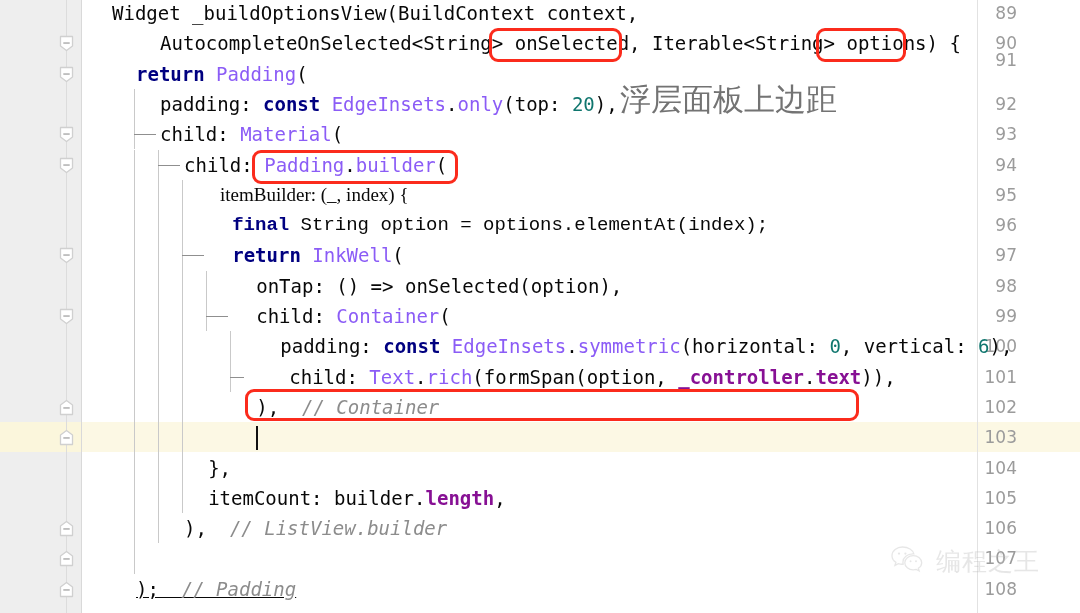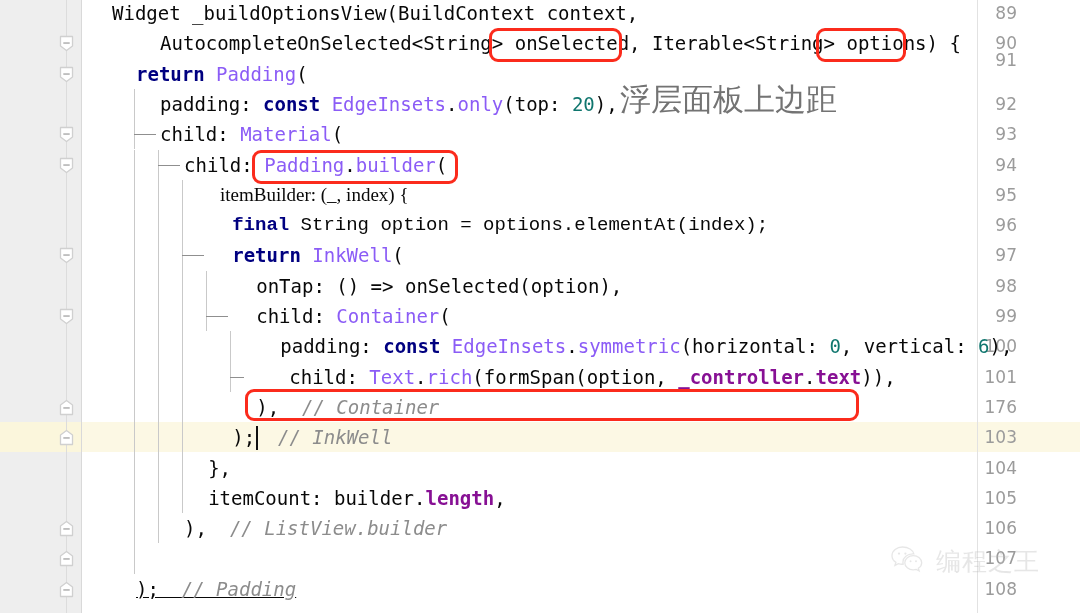--- a/index.html
+++ b/index.html
@@ -188,21 +188,21 @@
       <div class="ln" style="top: 88.9px;">92</div>
       <div class="ln" style="top: 119.2px;">93</div>
       <div class="ln" style="top: 149.5px;">94</div>
       <div class="ln" style="top: 179.8px;">95</div>
       <div class="ln" style="top: 210.1px;">96</div>
       <div class="ln" style="top: 240.4px;">97</div>
       <div class="ln" style="top: 270.7px;">98</div>
       <div class="ln" style="top: 301px;">99</div>
       <div class="ln" style="top: 331.3px;">100</div>
       <div class="ln" style="top: 361.6px;">101</div>
-      <div class="ln" style="top: 391.9px;">176</div>
+      <div class="ln" style="top: 391.9px;">102</div>
       <div class="ln" style="top: 422.2px;">103</div>
       <div class="ln" style="top: 452.5px;">104</div>
       <div class="ln" style="top: 482.8px;">105</div>
       <div class="ln" style="top: 513.1px;">106</div>
       <div class="ln" style="top: 543.4px;">107</div>
       <div class="ln" style="top: 573.7px;">108</div>
     </div>
   <div id="fold-markers">
       <div class="fold" style="top: 34.3px;">
         <svg width="19" height="19" viewBox="0 0 19 19">
@@ -320,21 +320,20 @@
       <div class="line" style="top: 119.2px; left: 160.08px;"><span class="pln">child: </span><span class="type">Material</span><span class="pln">(</span></div>
       <div class="line" style="top: 149.5px; left: 184.12px;"><span class="pln">child: </span><span class="type">Padding</span><span class="pln">.</span><span class="type">builder</span><span class="pln">(</span></div>
       <div class="line" style="top: 179.8px; left: 220px; font-family: Liberation Serif, serif;"><span class="pln">itemBuilder: (_, index) {</span></div>
       <div class="line" style="top: 210.1px; left: 232.2px; font-family: Liberation Mono, monospace;"><span class="kw">final </span><span class="pln">String option = options.elementAt(index);</span></div>
       <div class="line" style="top: 240.4px; left: 232.2px;"><span class="kw">return </span><span class="type">InkWell</span><span class="pln">(</span></div>
       <div class="line" style="top: 270.7px; left: 256.24px;"><span class="pln">onTap: () =&gt; onSelected(option),</span></div>
       <div class="line" style="top: 301px; left: 256.24px;"><span class="pln">child: </span><span class="type">Container</span><span class="pln">(</span></div>
       <div class="line" style="top: 331.3px; left: 280.28px;"><span class="pln">padding: </span><span class="kw">const </span><span class="type">EdgeInsets</span><span class="pln">.</span><span class="type">symmetric</span><span class="pln">(horizontal: </span><span class="num">0</span><span class="pln">, vertical: </span><span class="num">6</span><span class="pln">),</span></div>
       <div class="line" style="top: 361.6px; left: 280.28px; margin-left: 9px;"><span class="pln">child: </span><span class="type">Text</span><span class="pln">.</span><span class="type">rich</span><span class="pln">(formSpan(option, </span><span class="fld">_controller</span><span class="pln">.</span><span class="fld">text</span><span class="pln">)),</span></div>
       <div class="line" style="top: 391.9px; left: 256.24px;"><span class="pln">),  </span><span class="cmt">// Container</span></div>
-      <div class="line" style="top: 422.2px; left: 232.2px;"><span class="pln">);</span><span class="pln">  </span><span class="cmt">// InkWell</span></div>
       <div class="line" style="top: 452.5px; left: 208.16px;"><span class="pln">},</span></div>
       <div class="line" style="top: 482.8px; left: 208.16px;"><span class="pln">itemCount: builder.</span><span class="fld">length</span><span class="pln">,</span></div>
       <div class="line" style="top: 513.1px; left: 184.12px;"><span class="pln">),  </span><span class="cmt">// ListView.builder</span></div>
       <div class="line" style="top: 573.7px; left: 136.04px; text-decoration: underline;"><span class="pln">);  </span><span class="cmt">// Padding</span></div>
     </div>
 
   <div class="caret" id="caret" style="left: 256.24px; top: 426.2px;"></div>
 
   <div id="annotation-boxes">
       <div class="redbox" style="left: 489px; top: 28px; width: 133px; height: 34px;"></div>

